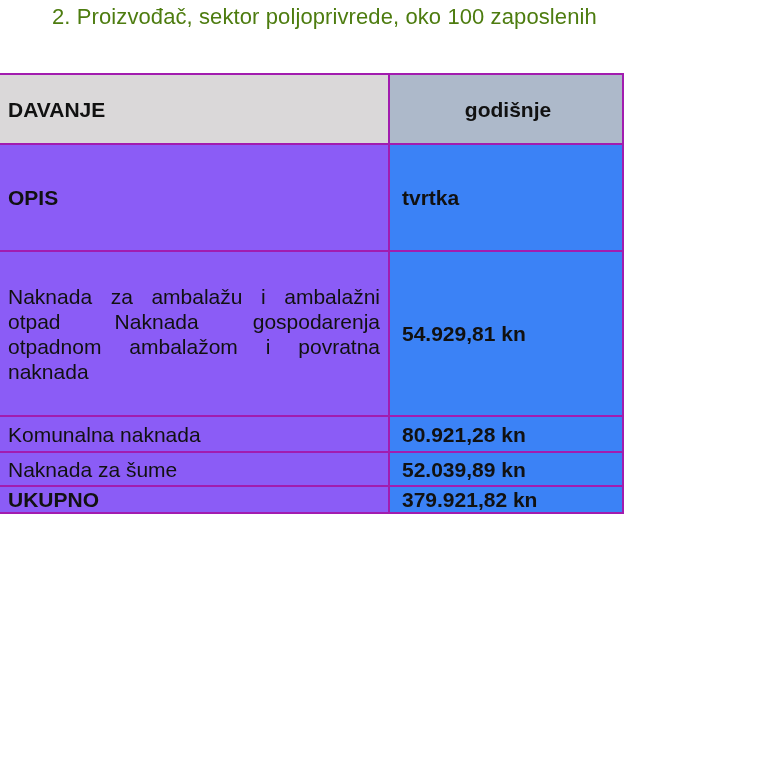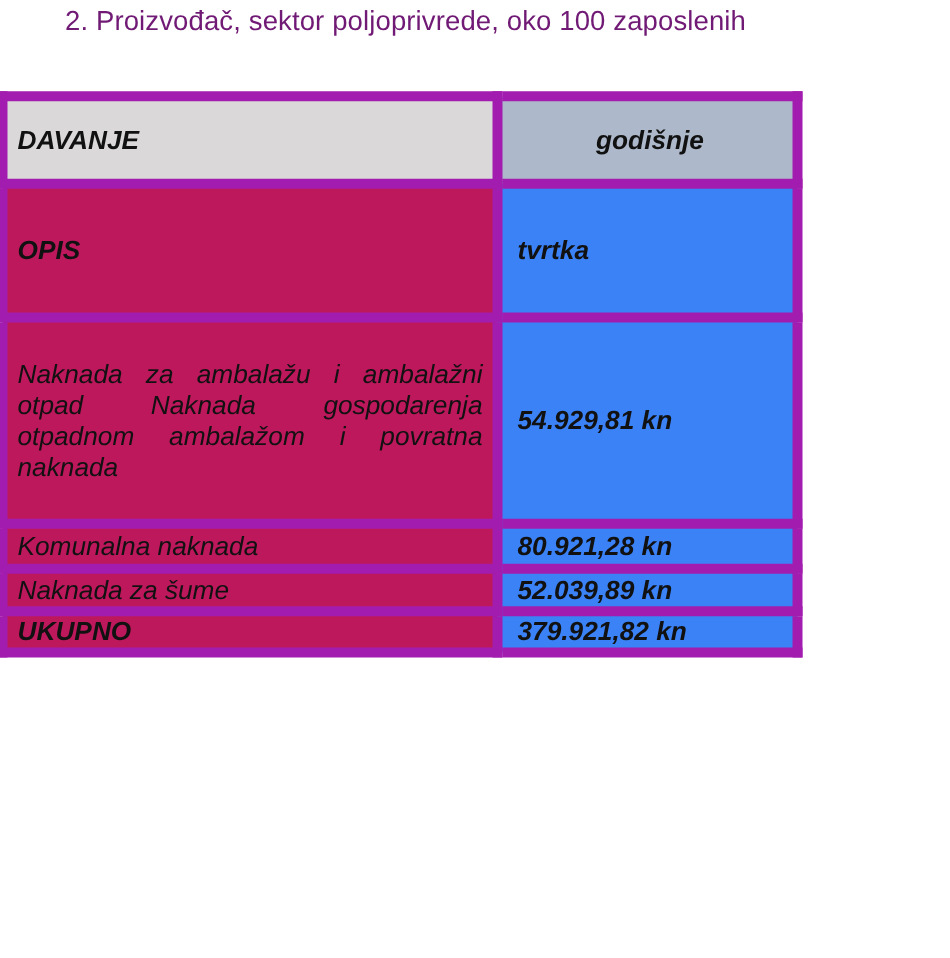--- a/index.html
+++ b/index.html
@@ -1,24 +1,24 @@
 <!DOCTYPE html>
 <html><head>
   <meta charset="utf-8">
   <style>
     html, body { margin: 0; padding: 0; background: #ffffff; }
     body { width: 760px; height: 766px; position: relative; overflow: hidden;
            font-family: "Liberation Sans", sans-serif; color: #111; }
     .heading { position: absolute; left: 52px; top: 4px; font-size: 22px;
-               color: #701a75; white-space: nowrap; letter-spacing: 0.1px; }
+               color: #4d7c0f; white-space: nowrap; letter-spacing: 0.1px; }
     table { position: absolute; left: -2px; top: 73px; border-collapse: collapse;
             table-layout: fixed; width: 618px; }
-    td { border: 8px solid #a21caf; padding: 0 8px; font-size: 21px; vertical-align: middle;
-         line-height: 25px; font-style: italic; }
-    td.c1 { width: 372px; background: #be185d; }
+    td { border: 2px solid #a21caf; padding: 0 8px; font-size: 21px; vertical-align: middle;
+         line-height: 25px; }
+    td.c1 { width: 372px; background: #8b5cf6; }
     td.c2 { width: 212px; background: #3b82f6; font-weight: bold; padding-left: 12px; }
     tr.hdr td.c1 { background: #dad8d9; font-weight: bold; }
     tr.hdr td.c2 { background: #adb9ca; text-align: center; }
     tr.sub td.c1 { font-weight: bold; }
     td.justify { text-align: justify; text-align-last: left; }
     tr.total td.c1 { font-weight: bold; }
   </style>
 </head>
 <body>
 

